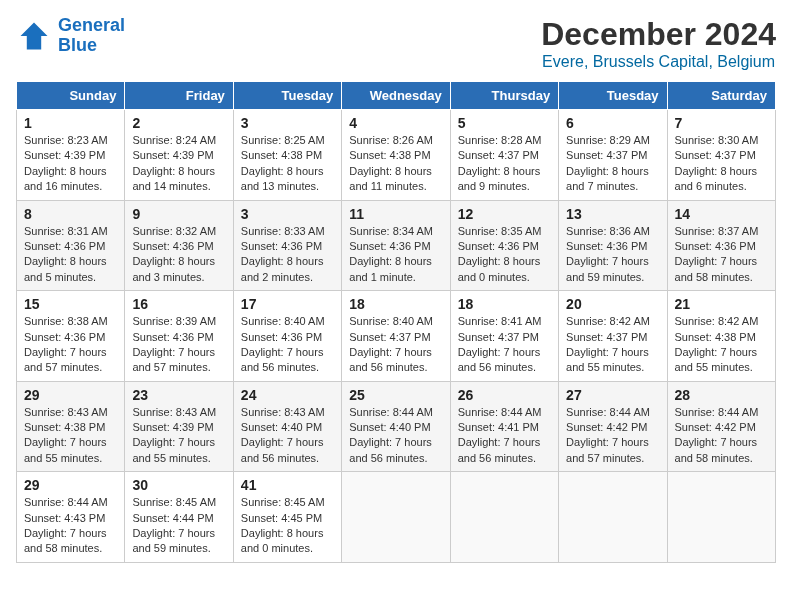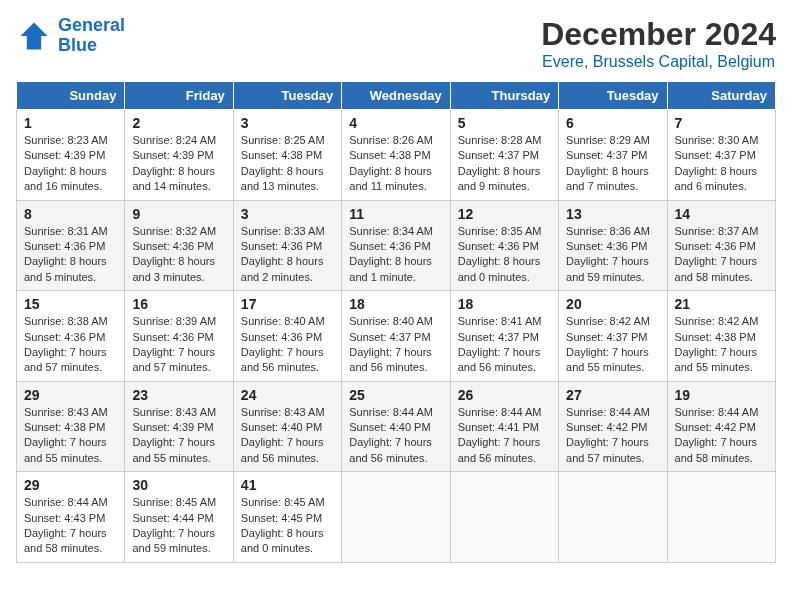--- a/index.html
+++ b/index.html
@@ -229,21 +229,21 @@
         </td>
         <td>
           <span class="day-number">26</span>
           <div class="day-info">Sunrise: 8:44 AM<br>Sunset: 4:41 PM<br>Daylight: 7 hours and 56 minutes.</div>
         </td>
         <td>
           <span class="day-number">27</span>
           <div class="day-info">Sunrise: 8:44 AM<br>Sunset: 4:42 PM<br>Daylight: 7 hours and 57 minutes.</div>
         </td>
         <td>
-          <span class="day-number">19</span>
+          <span class="day-number">28</span>
           <div class="day-info">Sunrise: 8:44 AM<br>Sunset: 4:42 PM<br>Daylight: 7 hours and 58 minutes.</div>
         </td>
       </tr>
       <tr>
         <td>
           <span class="day-number">29</span>
           <div class="day-info">Sunrise: 8:44 AM<br>Sunset: 4:43 PM<br>Daylight: 7 hours and 58 minutes.</div>
         </td>
         <td>
           <span class="day-number">30</span>

